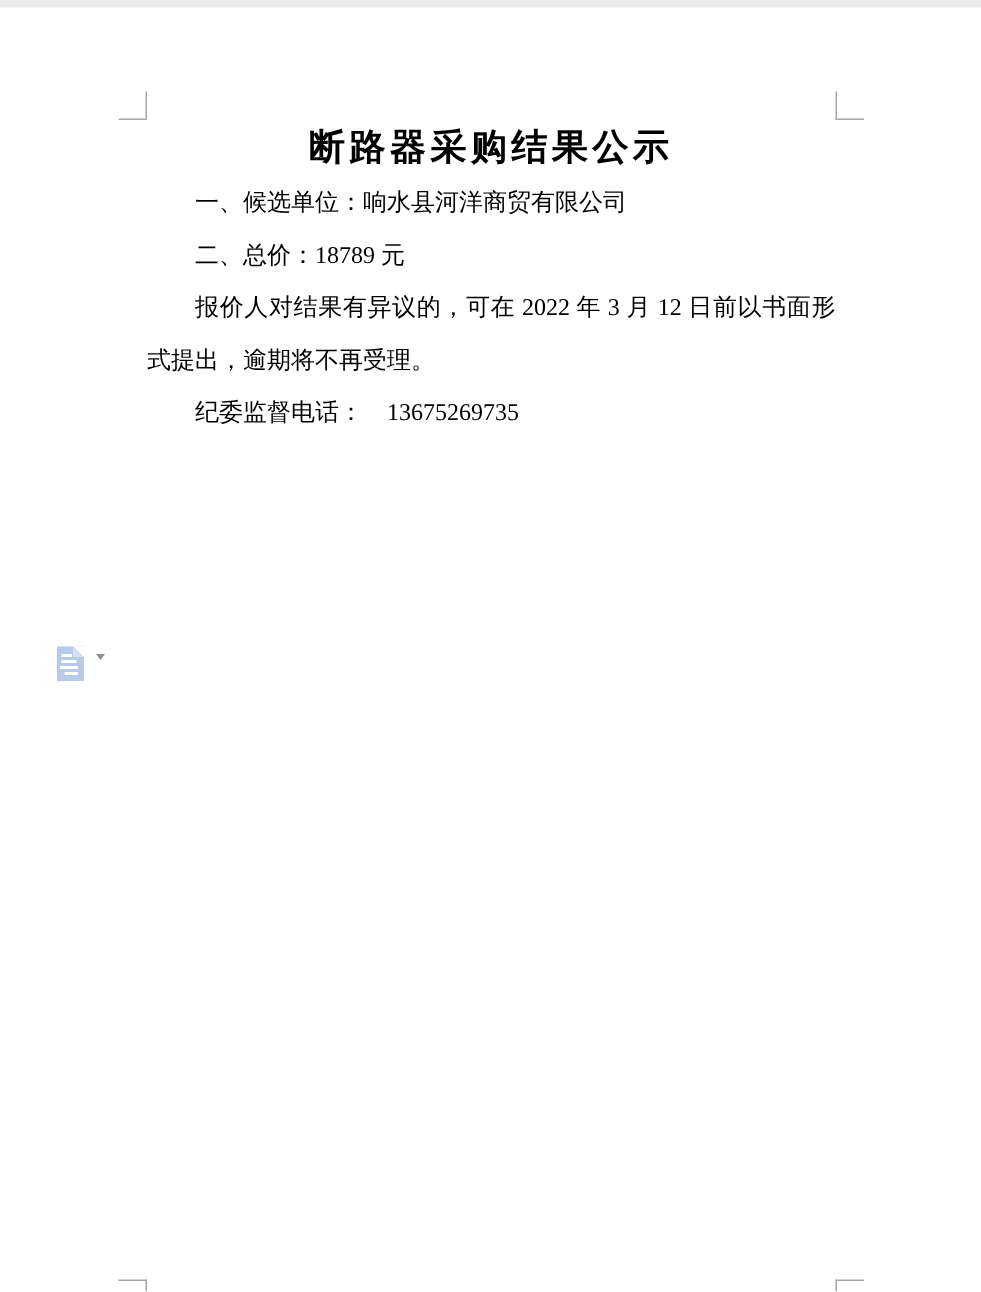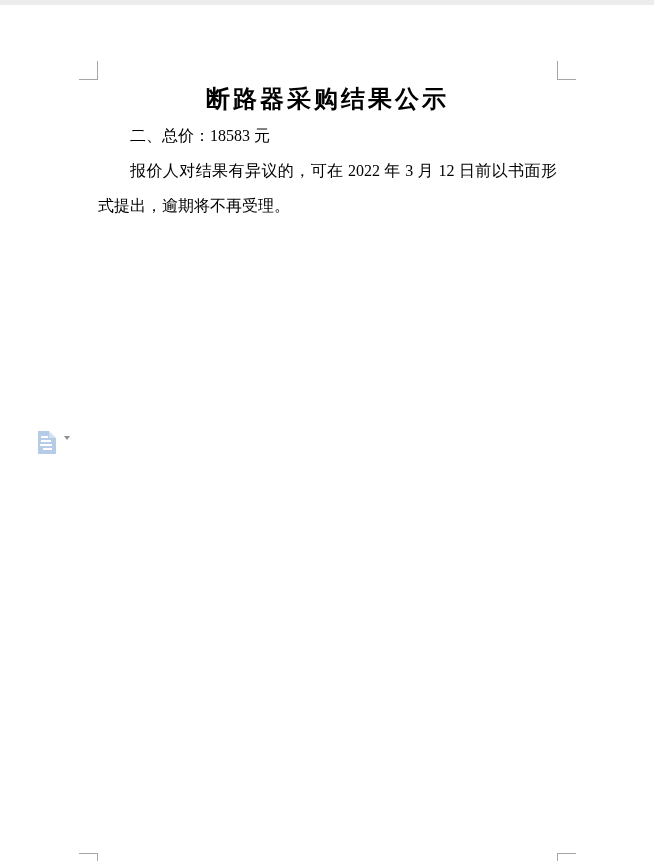--- a/index.html
+++ b/index.html
@@ -116,22 +116,24 @@
 
   <div class="top-bar"></div>
 
   <div class="crop tl"></div>
   <div class="crop tr"></div>
   <div class="crop bl"></div>
   <div class="crop br"></div>
 
   <div class="content">
     <h1 class="doc-title">断路器采购结果公示</h1>
-    <p class="para">二、总价：18583 元</p>
+    <p class="para">一、候选单位：响水县河洋商贸有限公司</p>
+    <p class="para">二、总价：18789 元</p>
     <p class="para">报价人对结果有异议的，可在 2022 年 3 月 12 日前以书面形式提出，逾期将不再受理。</p>
+    <p class="para">纪委监督电话：    13675269735</p>
   </div>
 
   <div class="paste-widget">
     <span class="doc-icon">
       <span class="fold"></span>
       <span class="line l1"></span>
       <span class="line l2"></span>
       <span class="line l3"></span>
       <span class="line l4"></span>
     </span>

